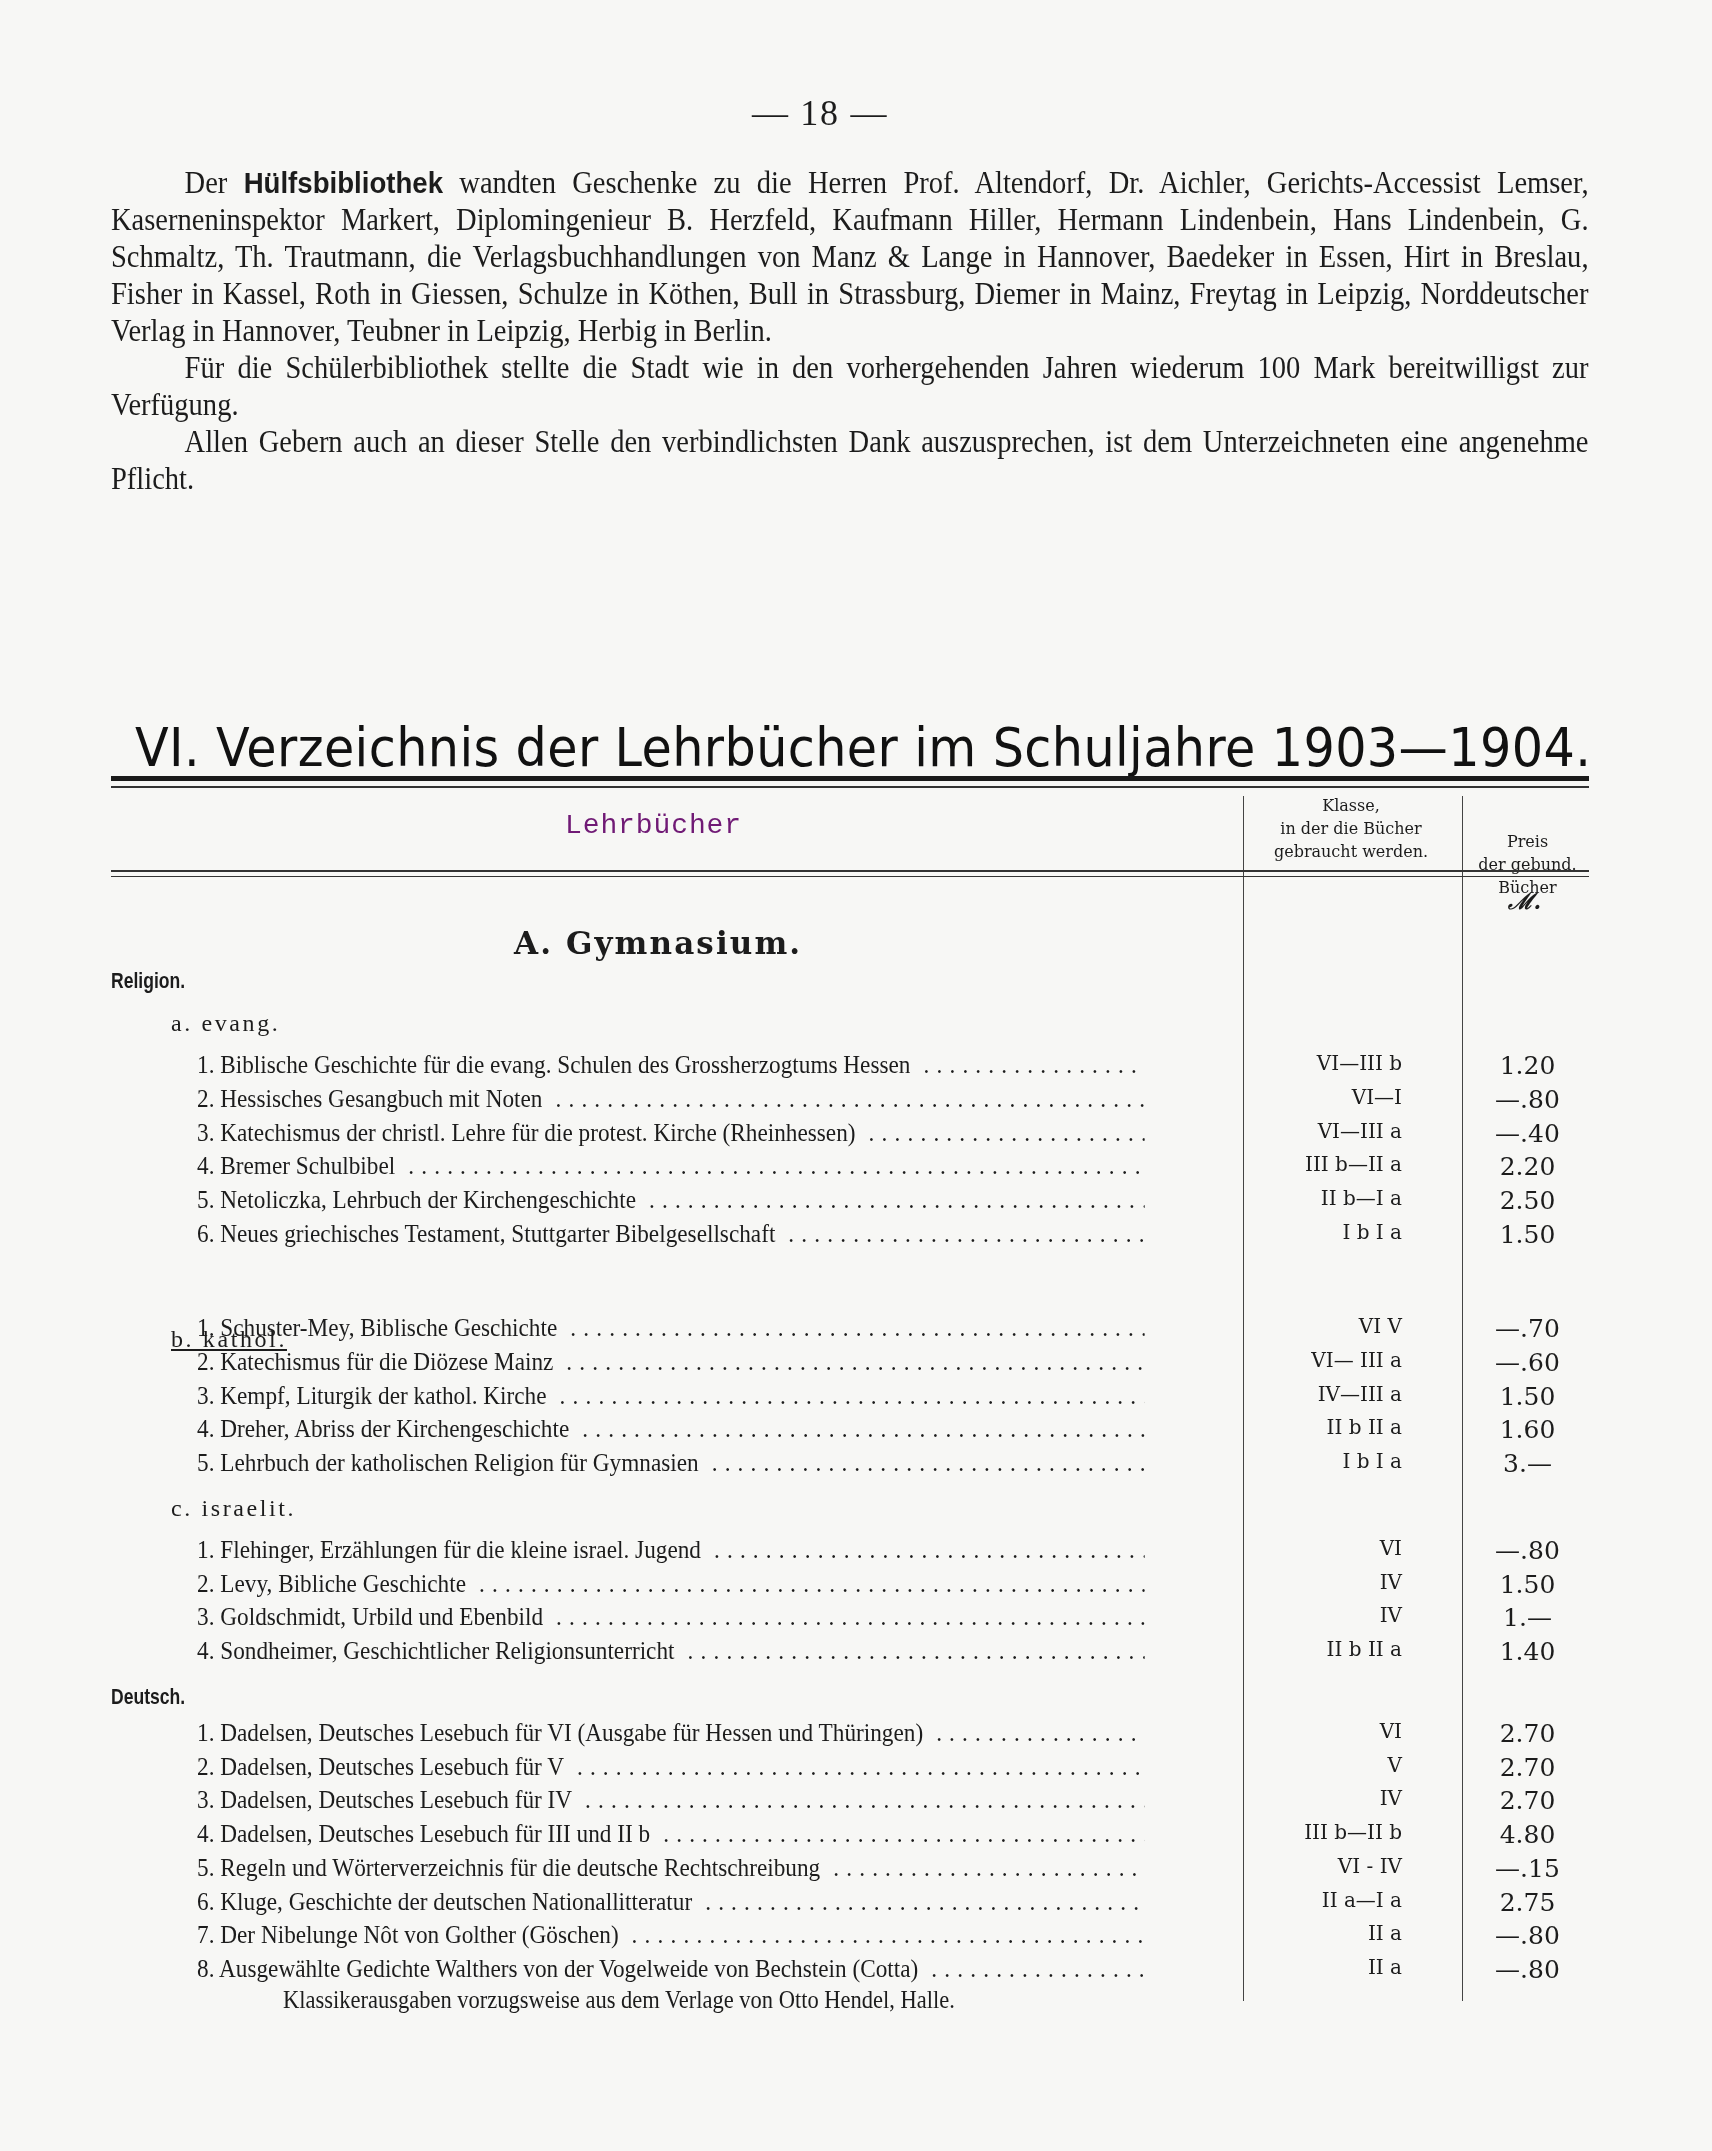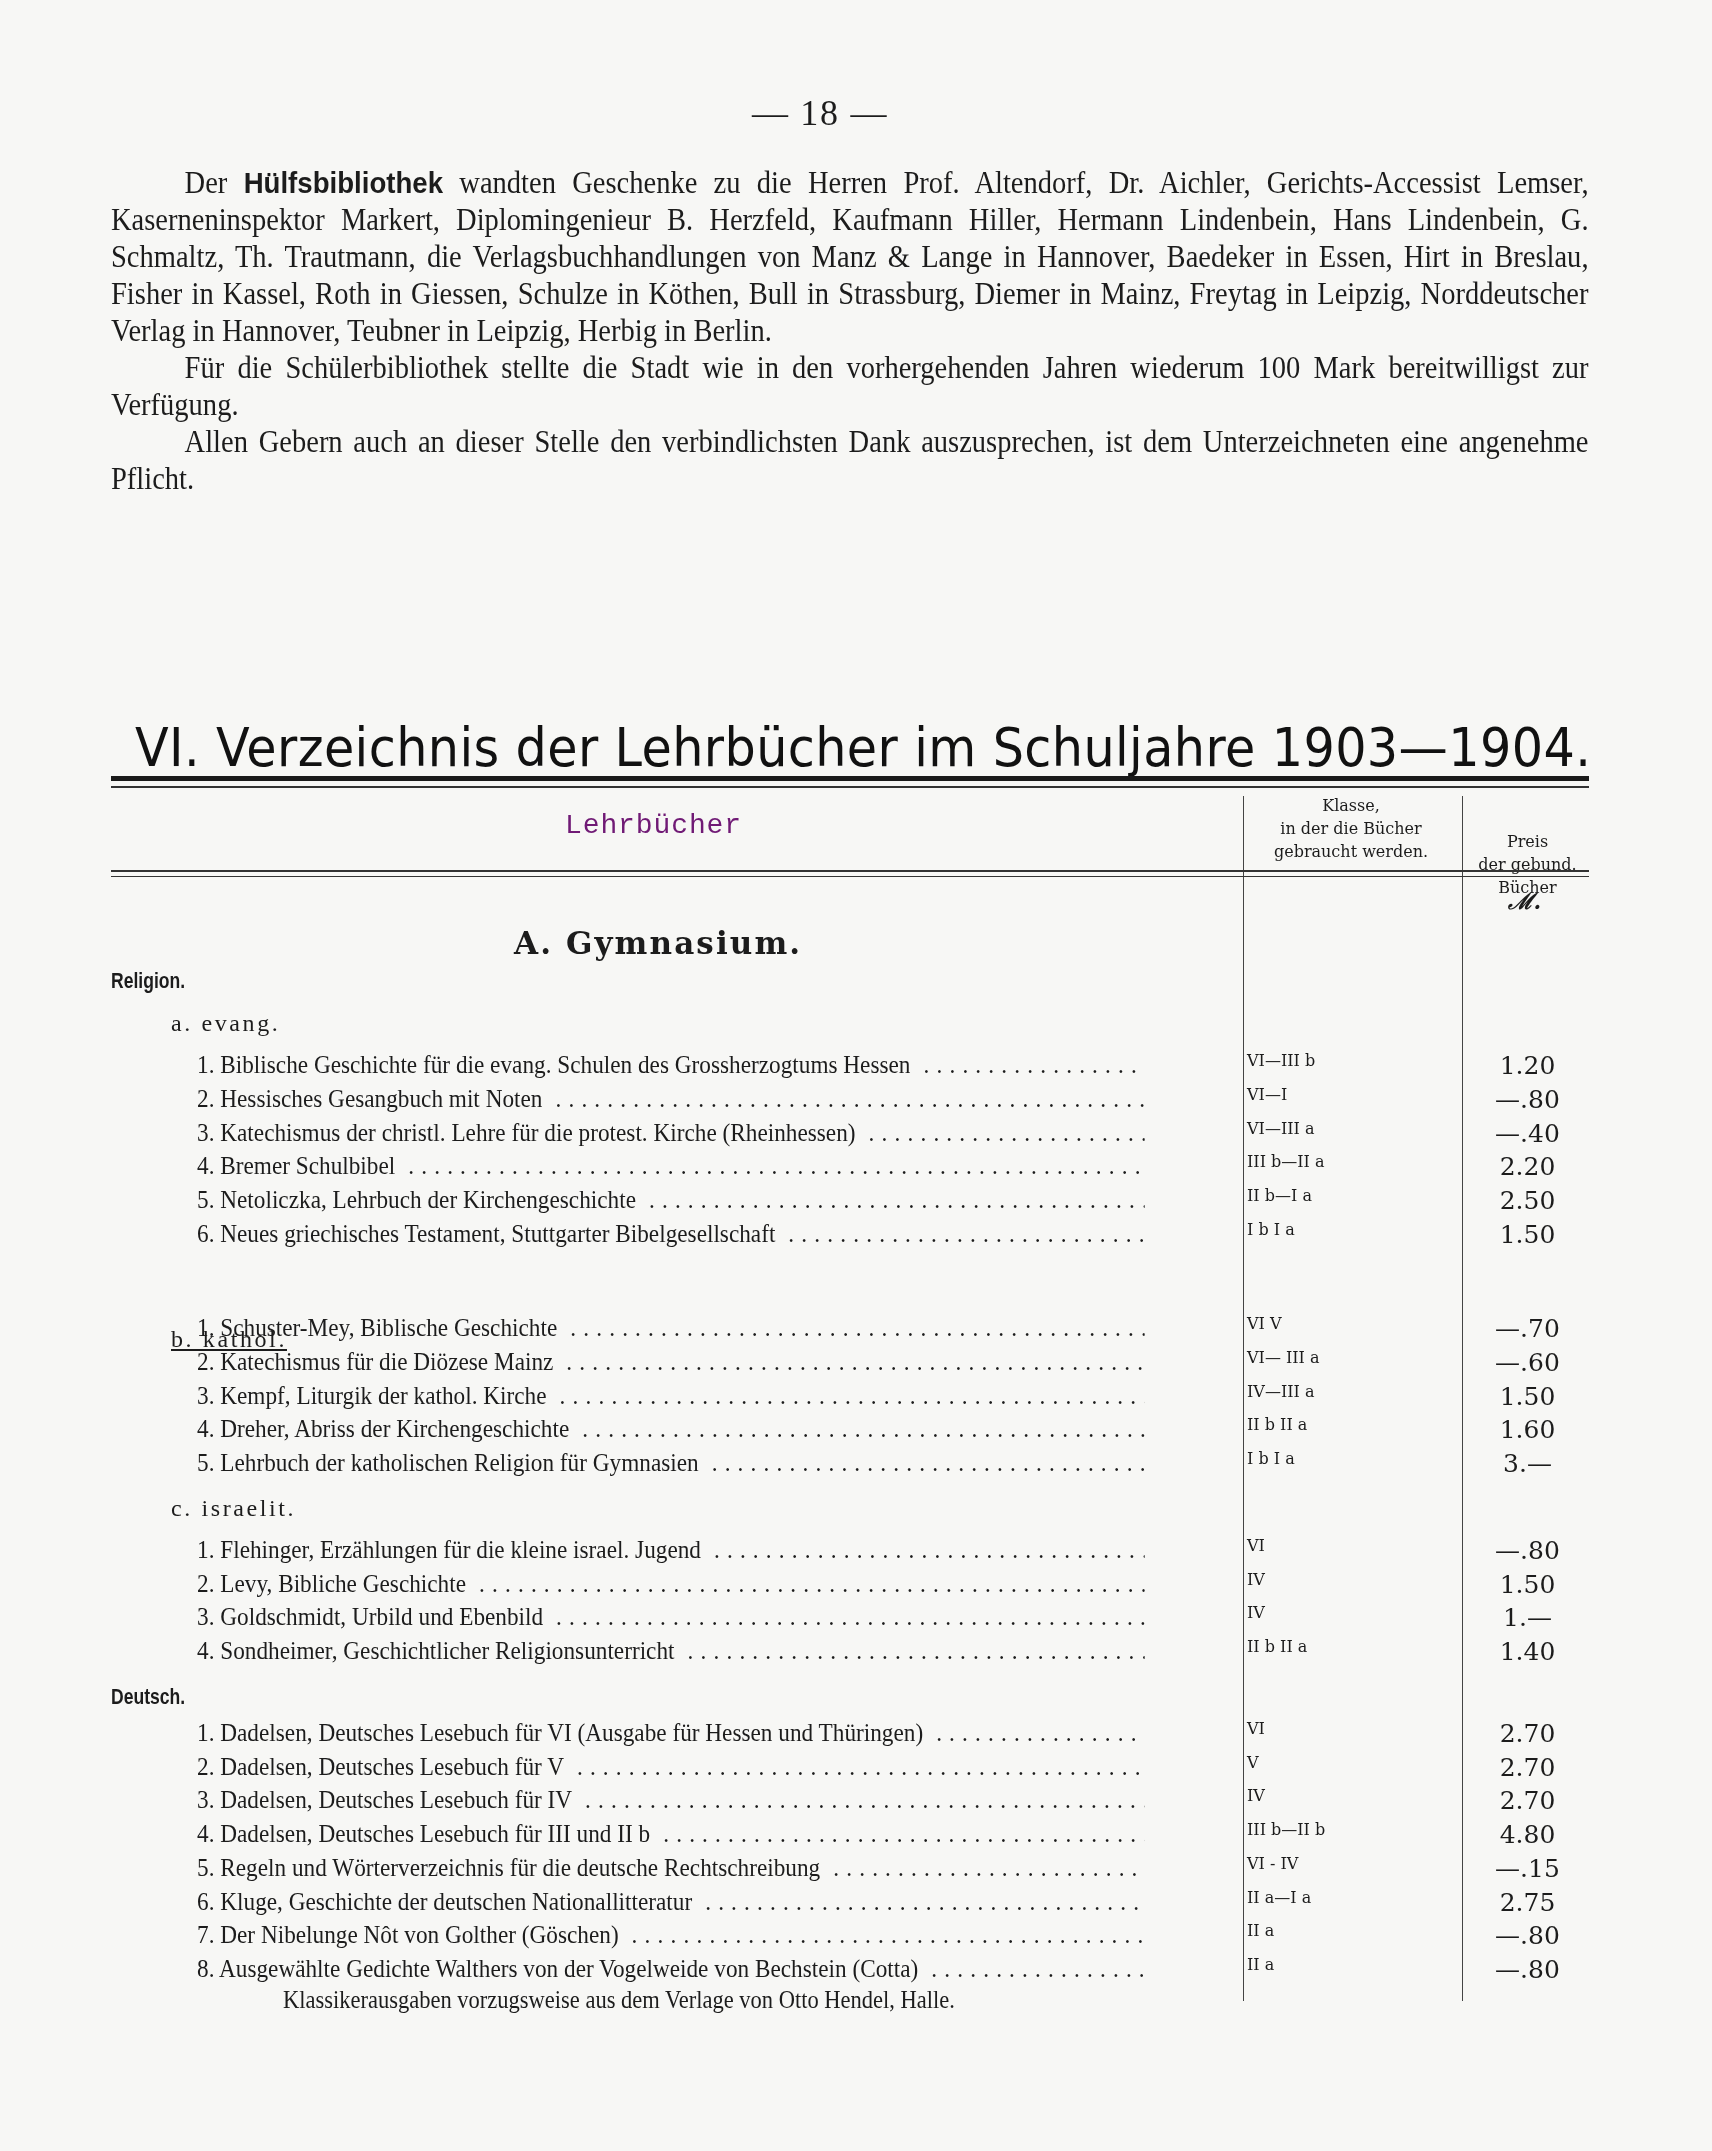--- a/index.html
+++ b/index.html
@@ -66,22 +66,22 @@
     font-family: "Liberation Serif", serif; font-size: 24px; letter-spacing: 2.6px;
   }
   .row { position: absolute; left: 197px; height: 33px; width: 1392px; }
   .row .title {
     position: absolute; left: 0; top: 0; width: 1019px; white-space: nowrap; overflow: hidden;
     font-family: "Liberation Serif", serif; font-size: 25px;
     transform: scaleX(0.93); transform-origin: left top;
   }
   .row .title .dots { letter-spacing: 7.7px; }
   .row .klasse {
-    position: absolute; left: 1050px; width: 210px; top: 0;
-    text-align: left; font-family: "DejaVu Serif", serif; font-size: 16px;
+    position: absolute; left: 995px; width: 210px; top: 0;
+    text-align: right; font-family: "DejaVu Serif", serif; font-size: 20px;
   }
   .row .preis {
     position: absolute; left: 1267px; width: 127px; top: 0;
     text-align: center; font-family: "DejaVu Serif", serif; font-size: 25px;
   }
   .footnote {
     position: absolute; left: 283px; top: 1986px;
     font-family: "Liberation Serif", serif; font-size: 25px;
     transform: scaleX(0.9); transform-origin: left top; white-space: nowrap;
   }

